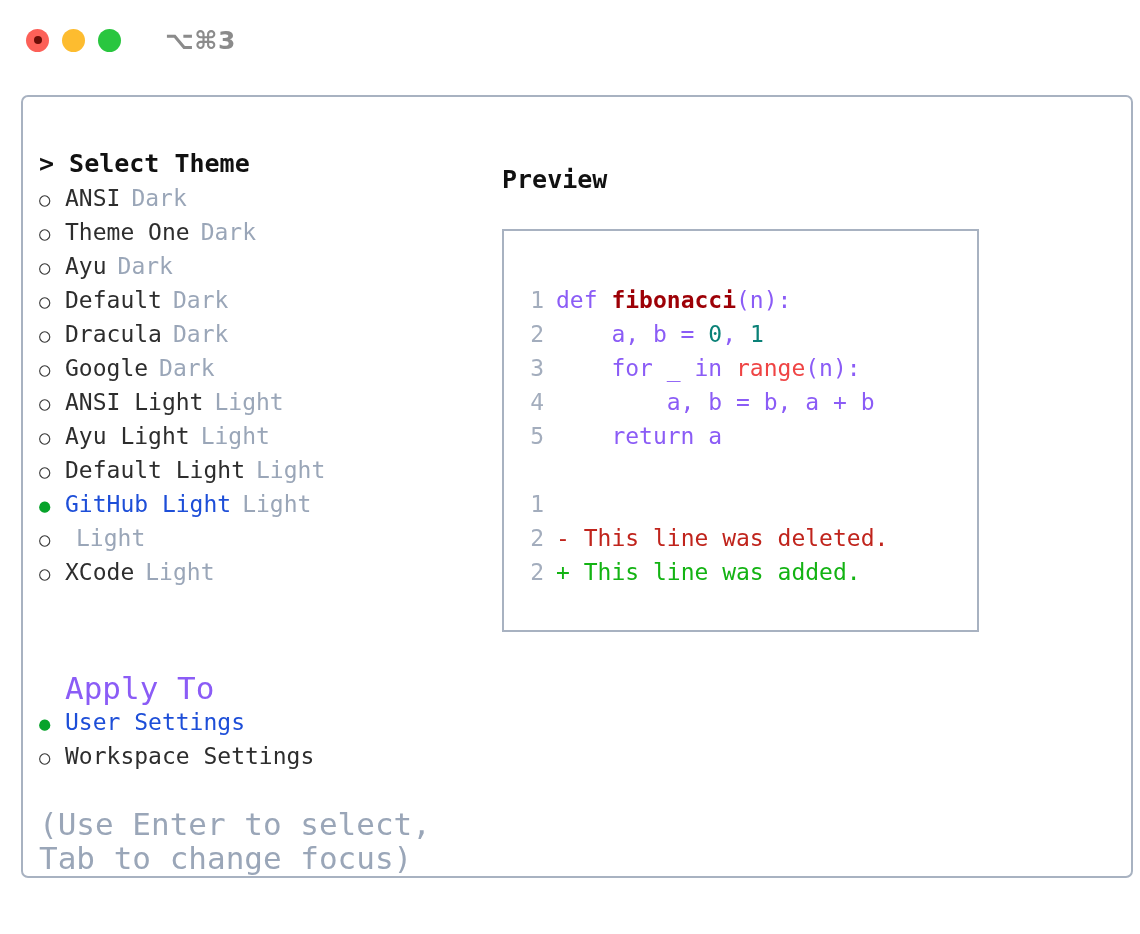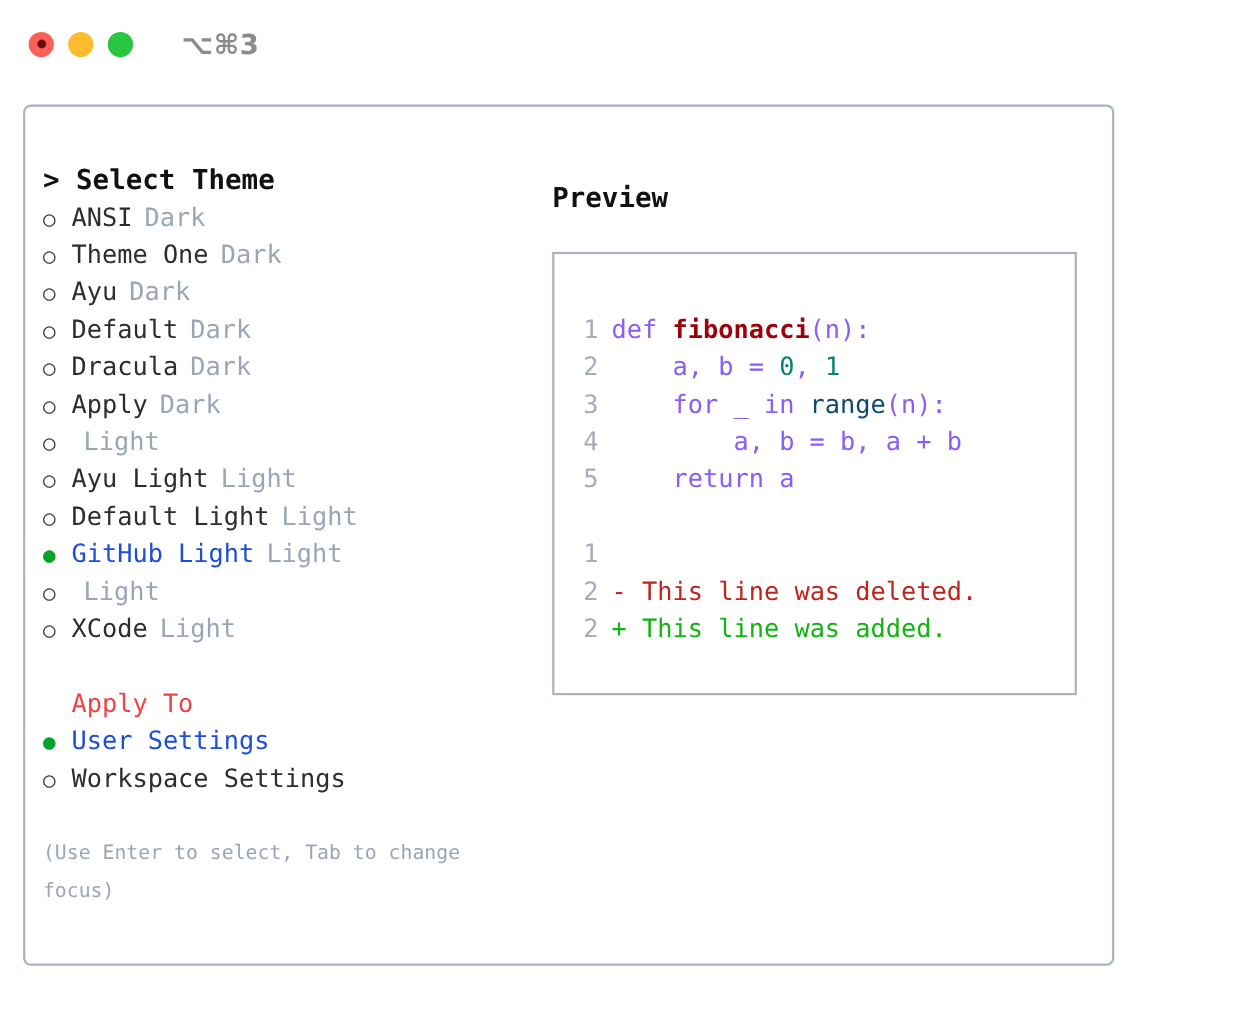--- a/index.html
+++ b/index.html
@@ -67,21 +67,21 @@
     font-family: "DejaVu Sans", "Liberation Sans", sans-serif;
     letter-spacing: 0.5px;
     line-height: 1;
   }
 
   
   #main-panel {
     position: absolute;
     left: 21px;
     top: 95px;
-    width: 992px;
+    width: 1112px;
     height: 783px;
     border: 2px solid #a8b2c1;
     border-radius: 7px;
     box-sizing: border-box;
     background: #ffffff;
   }
 
   #panel-inner {
     position: absolute;
     left: 0; top: 0;
@@ -127,30 +127,31 @@
   }
   .opt-row.selected .opt-label { color: #1d4ed8; }
   .opt-tag {
     color: #9aa6b8;
     margin-left: 11px;
   }
 
   .spacer-row { height: 34px; }
 
   #apply-header {
-    font-size: 23px;
-    color: #ef4444;
+    font-size: 31px;
+    color: #8b5cf6;
     line-height: 34px;
     padding-left: 26px;
     white-space: pre;
+    margin-top: 48px;
   }
 
   #hint {
     margin-top: 34px;
-    font-size: 18px;
+    font-size: 31px;
     line-height: 34px;
     color: #9aa6b8;
     width: 410px;
     white-space: pre-wrap;
   }
 
   
   #right-col {
     position: absolute;
     left: 479px;
@@ -195,21 +196,21 @@
     width: 30px;
     flex: 0 0 30px;
     text-align: right;
     color: #a3adbd;
     margin-right: 12px;
   }
   .code-text { color: #24292e; }
 
   .tok-fn   { color: #9d0006; font-weight: 600; }
   .tok-num  { color: #0a8177; }
-  .tok-call { color: #0c4a6e; text-align: right; }
+  .tok-call { color: #ef4444; text-align: right; }
   .tok-plain{ color: #8b5cf6; }
 
   .blank-line { height: 34px; }
 
   .diff-ctx  { color: #6a737d; }
   .diff-del  { color: #c0241c; }
   .diff-add  { color: #13b313; }
 </style>
 </head>
 <body>
@@ -229,22 +230,22 @@
     <div id="panel-inner">
 
       <div id="left-col">
         <div class="section-header">&gt; Select Theme</div>
         <div id="theme-list">
             <div class="opt-row"><span class="bullet">○</span><span class="opt-label">ANSI</span><span class="opt-tag">Dark</span></div>
             <div class="opt-row"><span class="bullet">○</span><span class="opt-label">Theme One</span><span class="opt-tag">Dark</span></div>
             <div class="opt-row"><span class="bullet">○</span><span class="opt-label">Ayu</span><span class="opt-tag">Dark</span></div>
             <div class="opt-row"><span class="bullet">○</span><span class="opt-label">Default</span><span class="opt-tag">Dark</span></div>
             <div class="opt-row"><span class="bullet">○</span><span class="opt-label">Dracula</span><span class="opt-tag">Dark</span></div>
-            <div class="opt-row"><span class="bullet">○</span><span class="opt-label">Apply</span><span class="opt-tag">Dark</span></div>
-            <div class="opt-row"><span class="bullet">○</span><span class="opt-tag">Light</span></div>
+            <div class="opt-row"><span class="bullet">○</span><span class="opt-label">Google</span><span class="opt-tag">Dark</span></div>
+            <div class="opt-row"><span class="bullet">○</span><span class="opt-label">ANSI Light</span><span class="opt-tag">Light</span></div>
             <div class="opt-row"><span class="bullet">○</span><span class="opt-label">Ayu Light</span><span class="opt-tag">Light</span></div>
             <div class="opt-row"><span class="bullet">○</span><span class="opt-label">Default Light</span><span class="opt-tag">Light</span></div>
             <div class="opt-row selected"><span class="bullet sel">●</span><span class="opt-label">GitHub Light</span><span class="opt-tag">Light</span></div>
             <div class="opt-row"><span class="bullet">○</span><span class="opt-tag">Light</span></div>
             <div class="opt-row"><span class="bullet">○</span><span class="opt-label">XCode</span><span class="opt-tag">Light</span></div>
           </div>
 
         <div class="spacer-row"></div>
 
         <div id="apply-header">Apply To</div>

